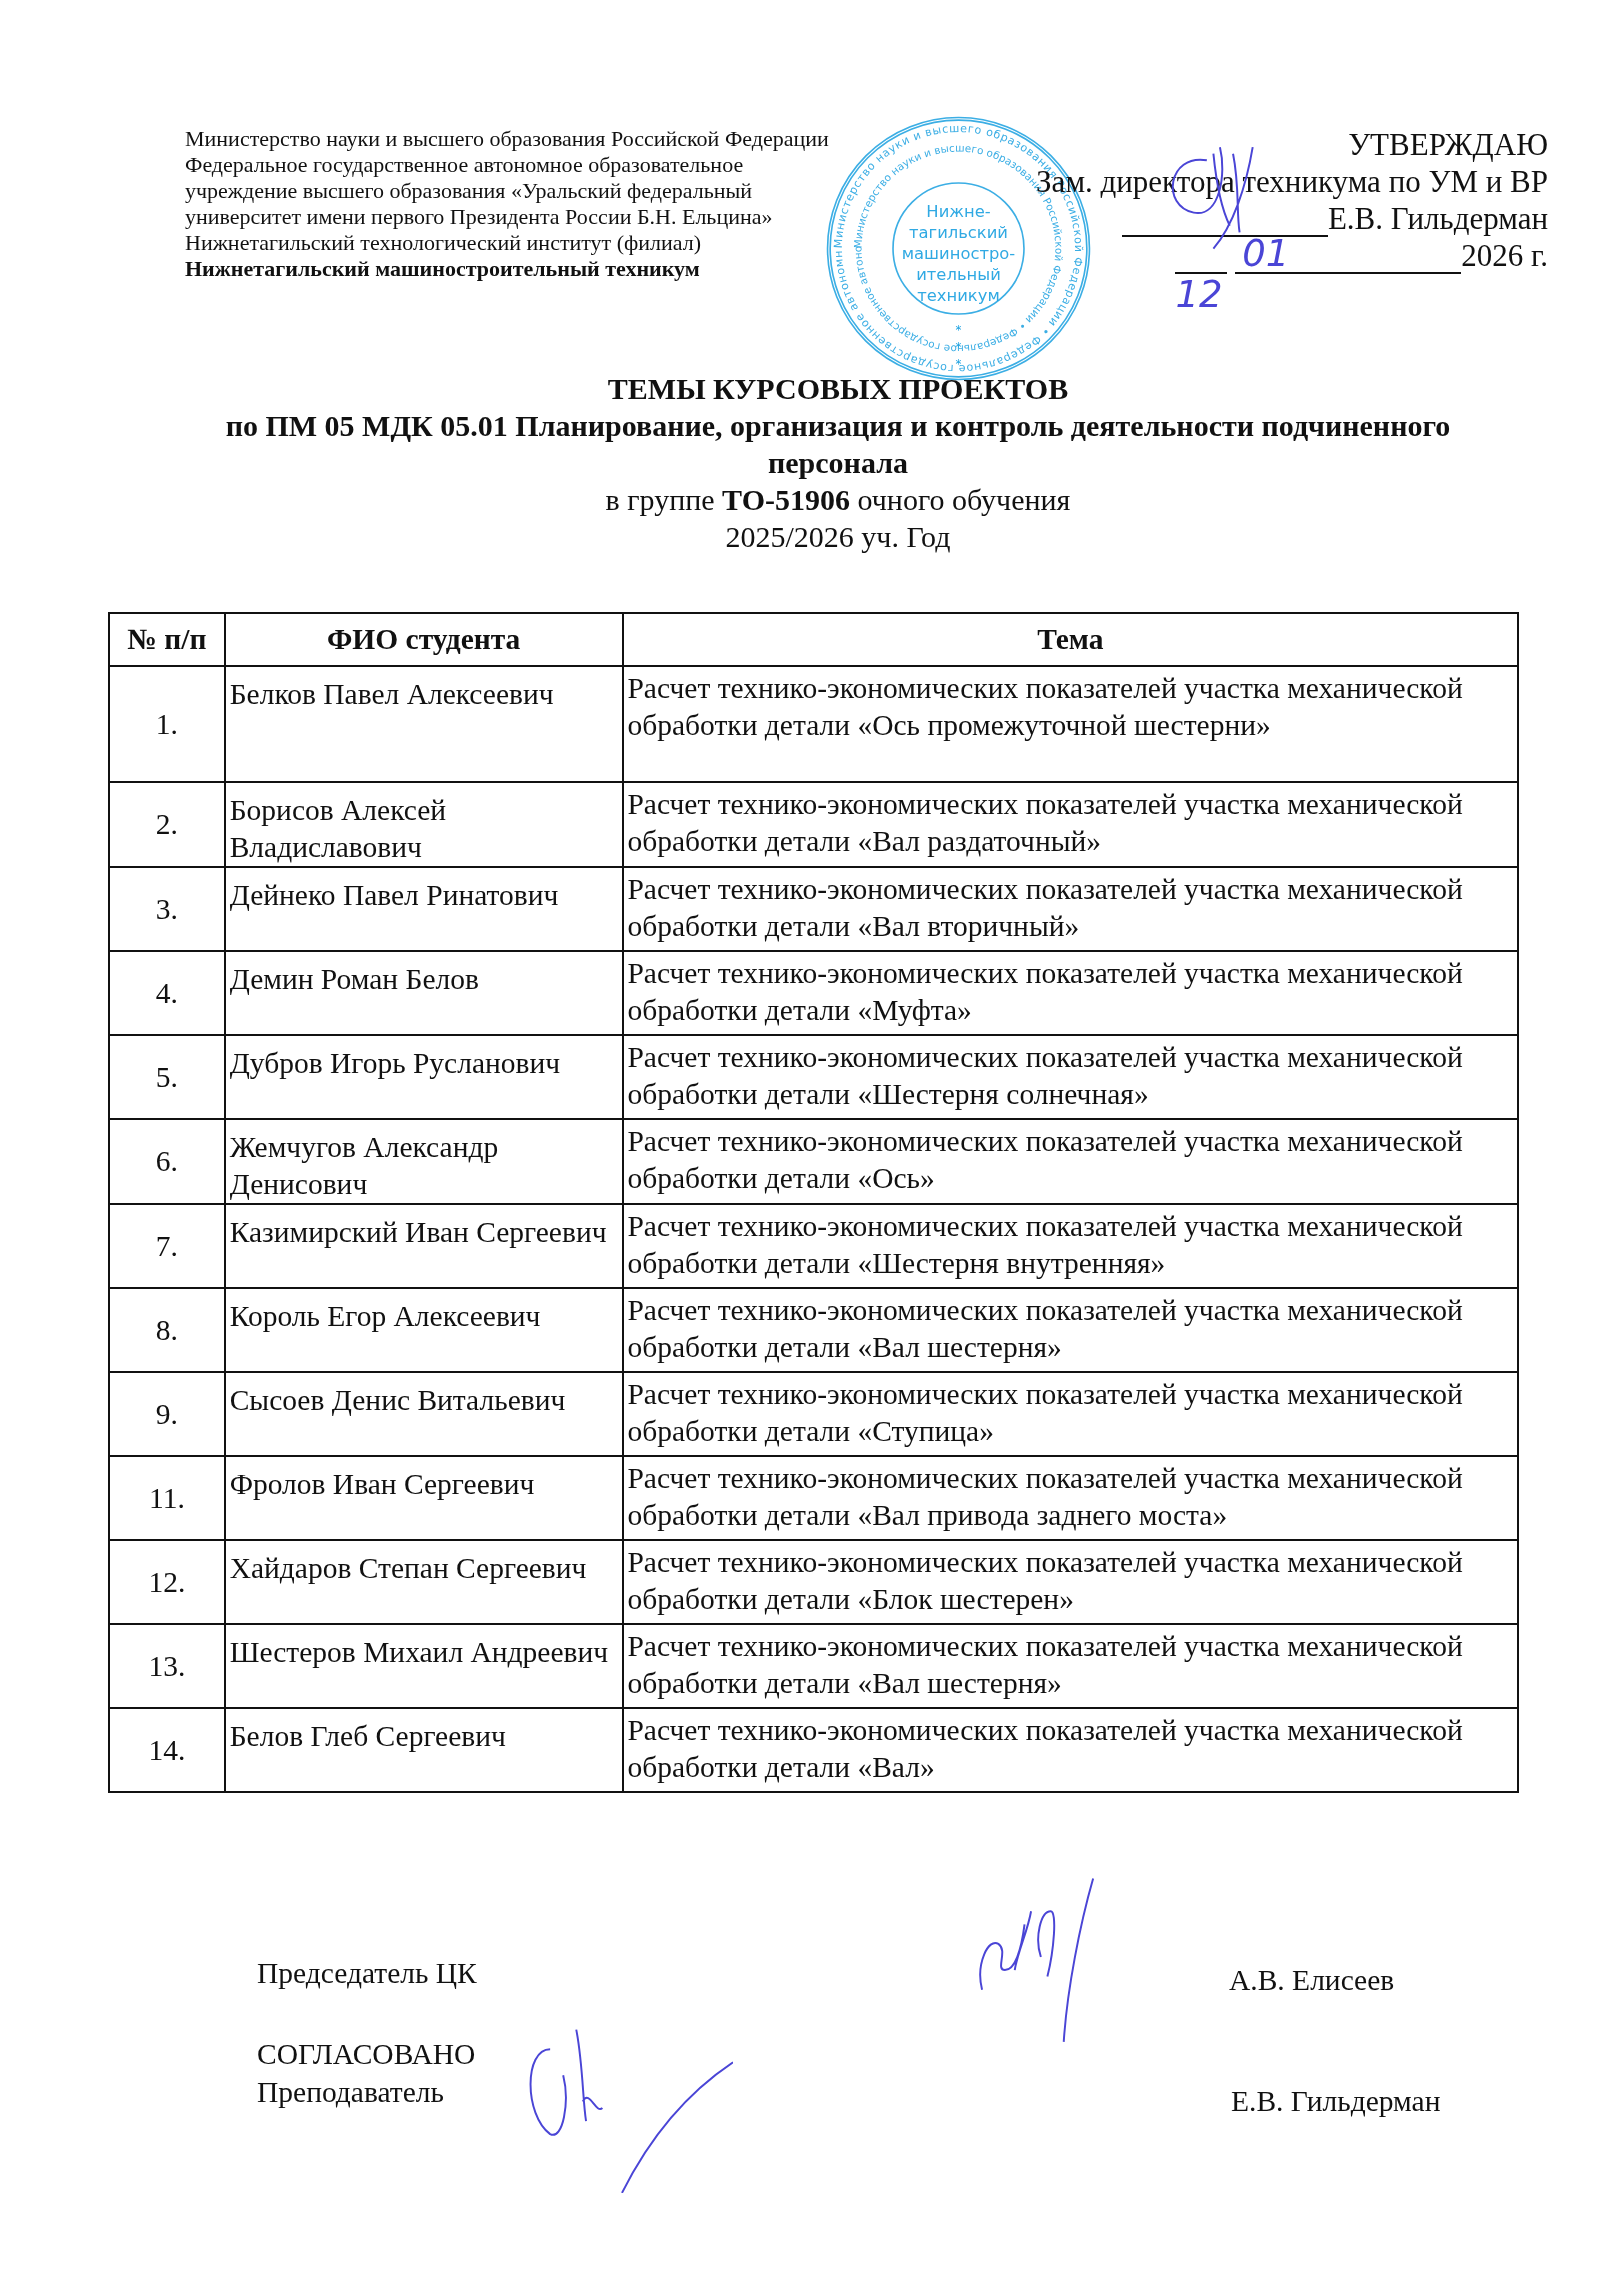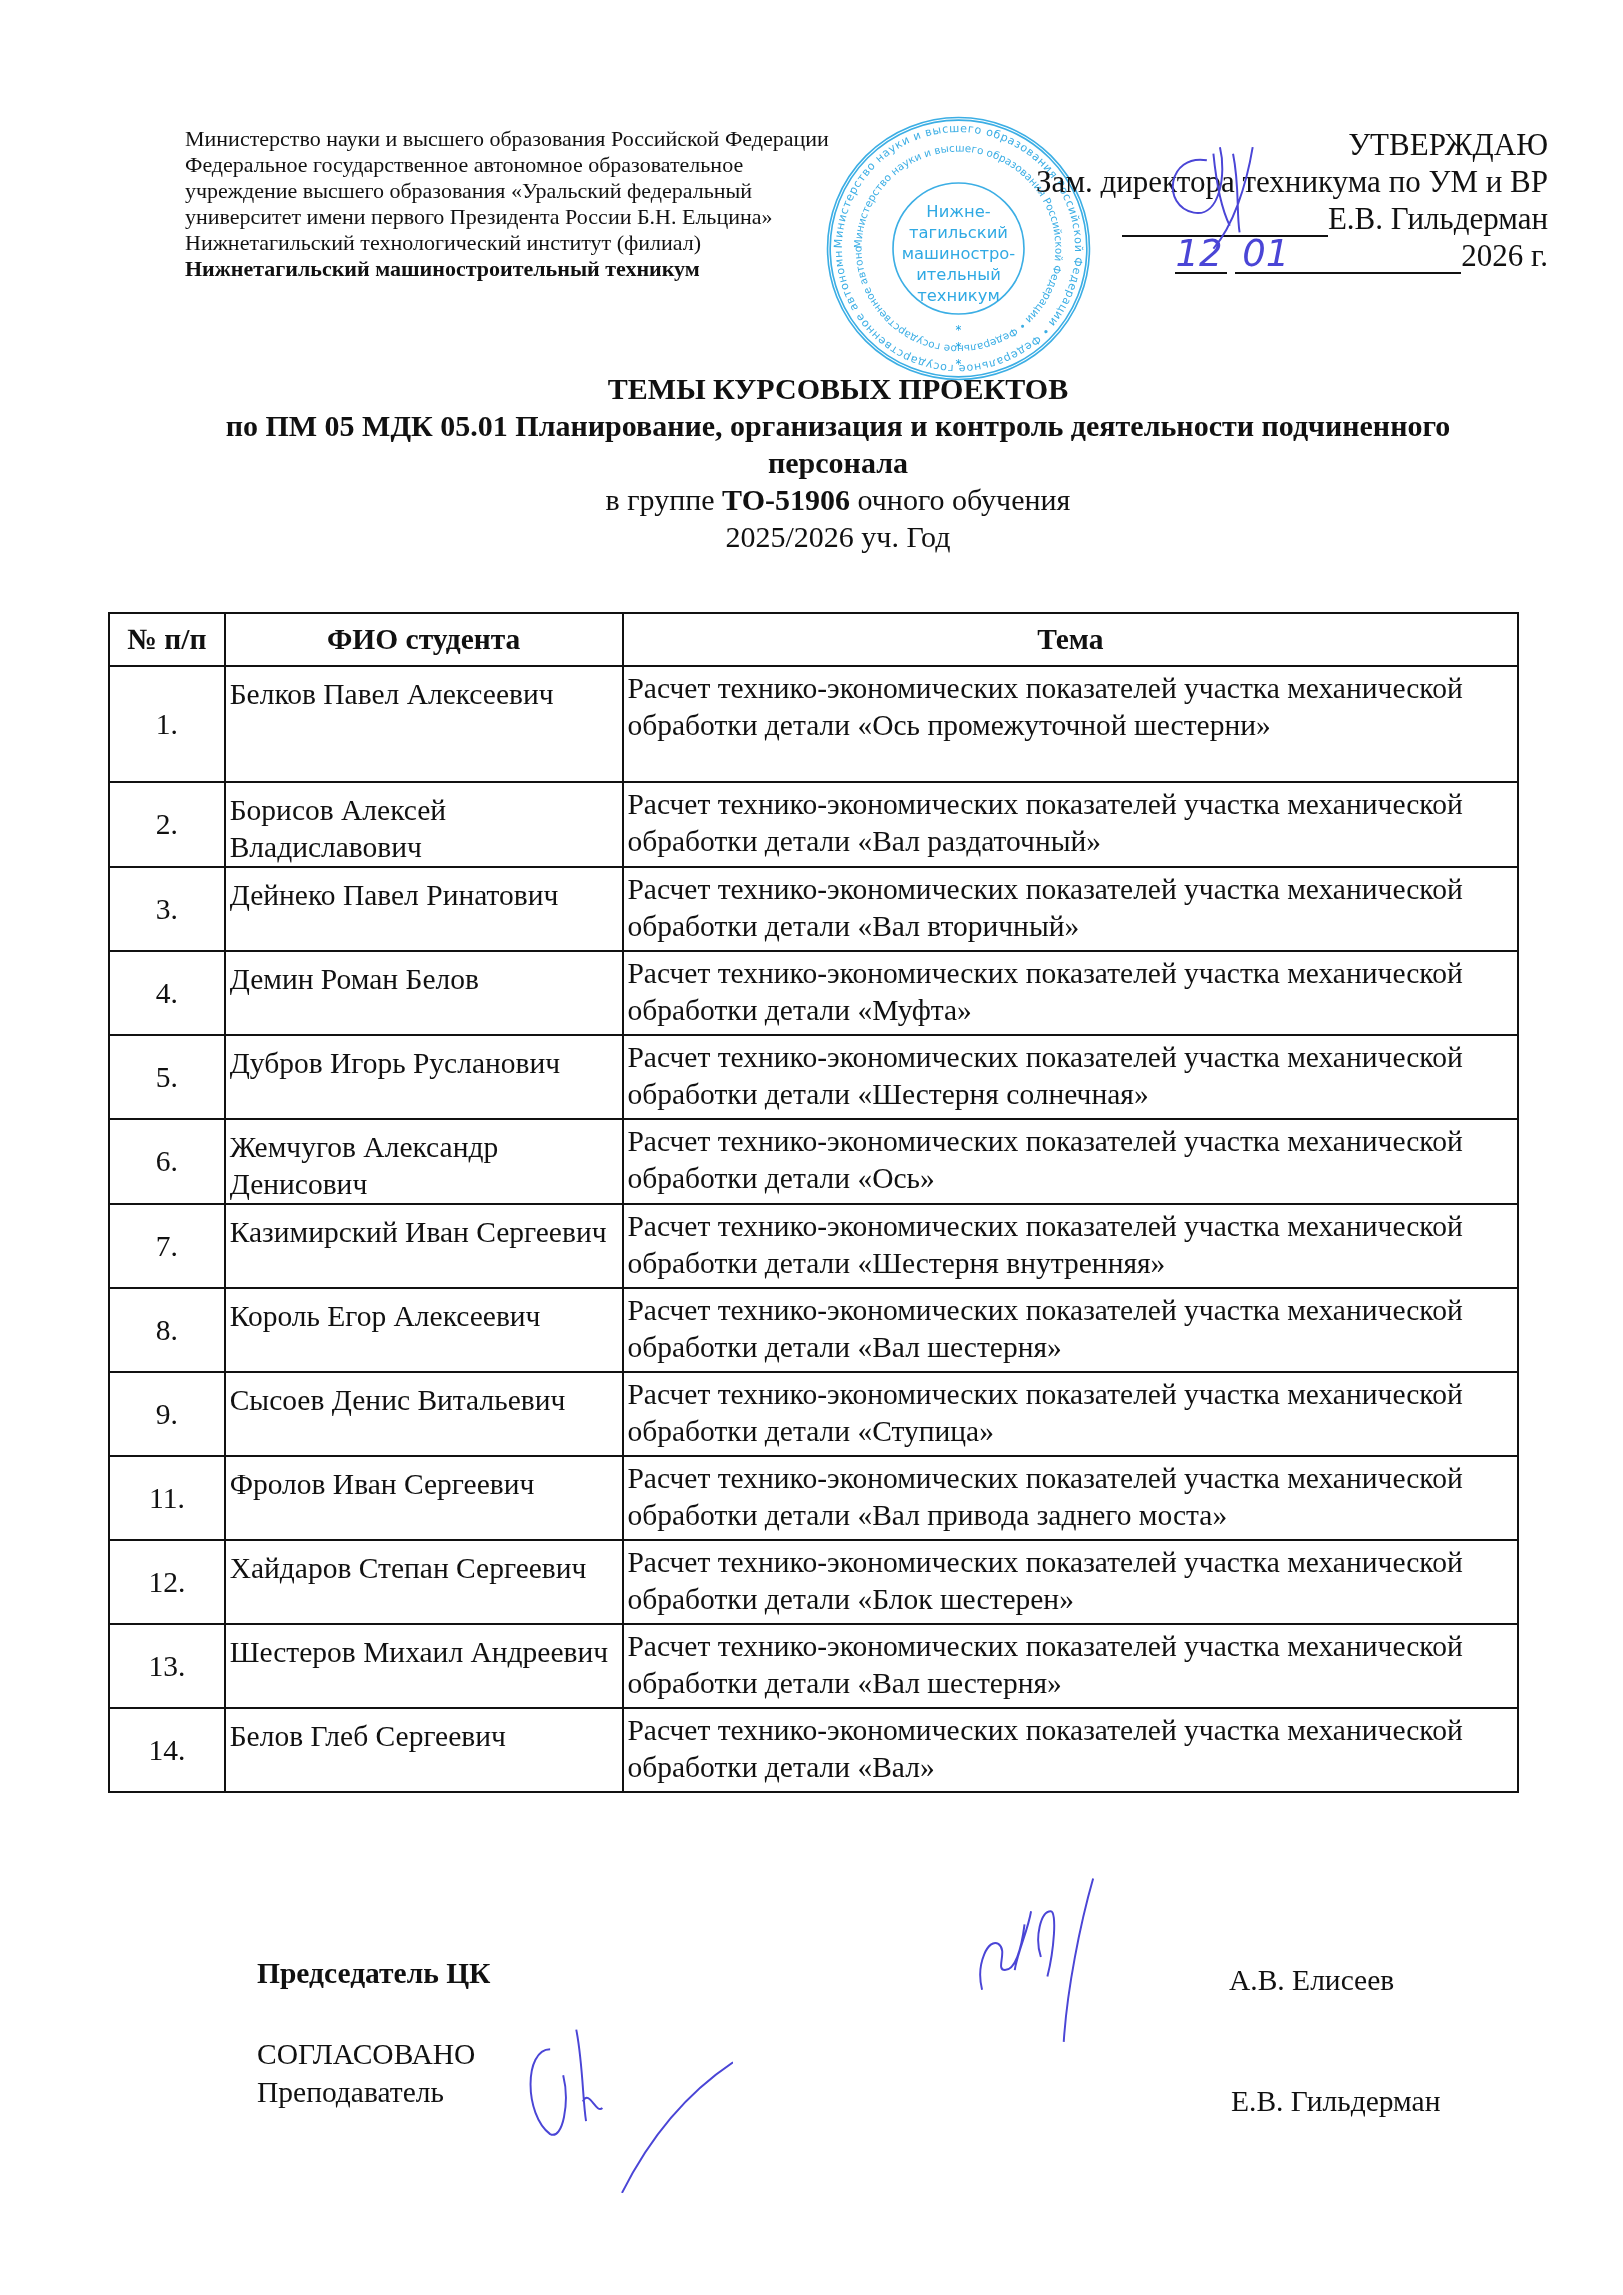--- a/index.html
+++ b/index.html
@@ -86,21 +86,21 @@
   <div class="line-row">
     <span class="uline" style="width:206px;">
       <svg class="hand" style="left:39px; top:-72px;" width="131" height="118" viewBox="0 0 200 180">
         <path d="M70,40 C10,30 0,110 50,120 C90,128 100,60 90,20 M80,30 C85,80 95,120 105,140 M110,30 C120,80 115,120 120,150 M140,20 C130,80 110,140 80,175" fill="none" stroke="#4a45d6" stroke-width="3"></path>
       </svg>
     </span>
     <span>Е.В. Гильдерман</span>
   </div>
   <div class="line-row">
     <span class="uline" style="width:52px;">
-      <span class="hand" style="left:0;">12</span>
+      <span class="hand" style="left:0;margin-top:41px;">12</span>
     </span>
     <span style="width:7.9px; display:inline-block;"></span>
     <span class="uline" style="width:226px;">
       <span class="hand" style="left:7px;">01</span>
     </span>
     <span>2026 г.</span>
   </div>
 </div>
 
 <div class="abs title-block">
@@ -185,21 +185,21 @@
         <td class="topic">Расчет технико-экономических показателей участка механической обработки детали «Вал шестерня»</td>
       </tr>
       <tr class="r">
         <td class="num">14.</td>
         <td class="name">Белов Глеб Сергеевич</td>
         <td class="topic">Расчет технико-экономических показателей участка механической обработки детали «Вал»</td>
       </tr>
     </tbody>
 </table>
 
-<div class="abs foot" style="left:257px; top:1955px;font-weight:bold;">Председатель ЦК</div>
+<div class="abs foot" style="left:257px; top:1955px;">Председатель ЦК</div>
 <div class="abs foot" style="left:1229px; top:1962px;">А.В. Елисеев</div>
 <div class="abs foot" style="left:257px; top:2036px;">СОГЛАСОВАНО</div>
 <div class="abs foot" style="left:257px; top:2074px;">Преподаватель</div>
 <div class="abs foot" style="left:1231px; top:2083px;">Е.В. Гильдерман</div>
 
 <svg class="sig" style="left:969px; top:1872px;" width="196" height="170" viewBox="0 0 300 260">
   <path d="M20,180 C10,140 30,100 45,110 C60,120 40,150 55,150 C70,150 80,120 85,80 M70,150 C75,120 90,90 95,60 M110,130 C100,100 110,60 125,60 C135,60 130,120 120,160 M190,10 C170,80 150,180 145,260" fill="none" stroke="#4a45d6" stroke-width="3"></path>
 </svg>
 <svg class="sig" style="left:524px; top:2023px;" width="209" height="170" viewBox="0 0 320 260">
   <path d="M40,40 C0,40 0,140 40,170 C60,180 70,120 60,80 M80,10 C90,60 90,120 95,150 M90,120 C100,100 110,140 120,130 M320,60 C260,100 200,160 150,260" fill="none" stroke="#4a45d6" stroke-width="3"></path>

